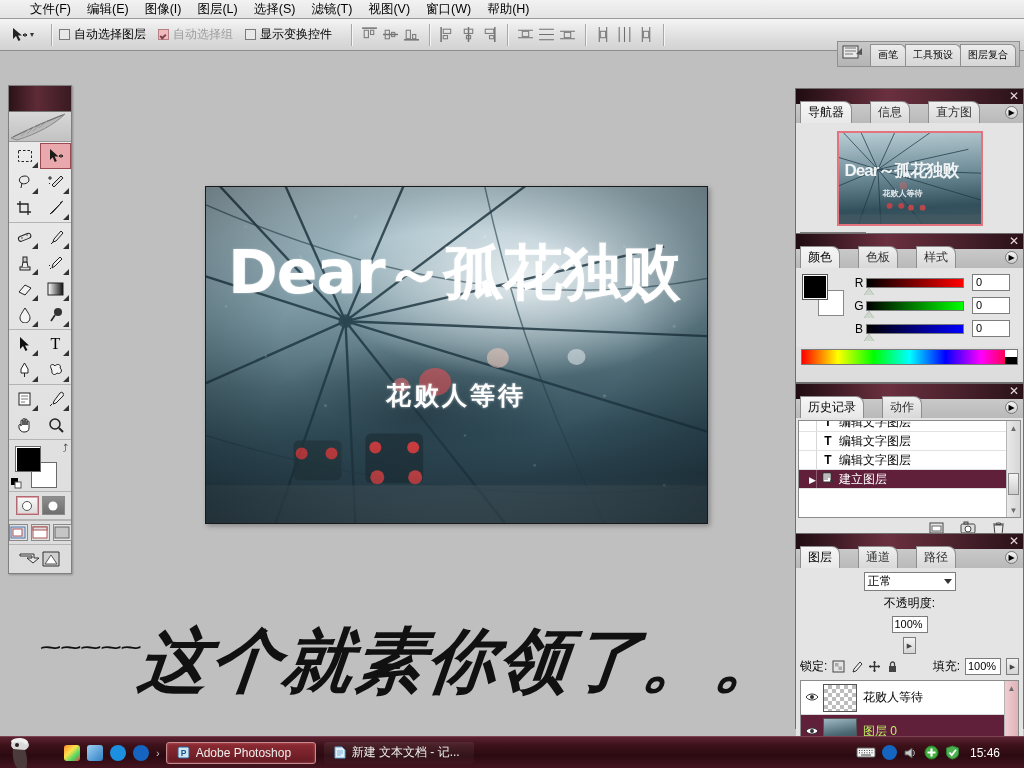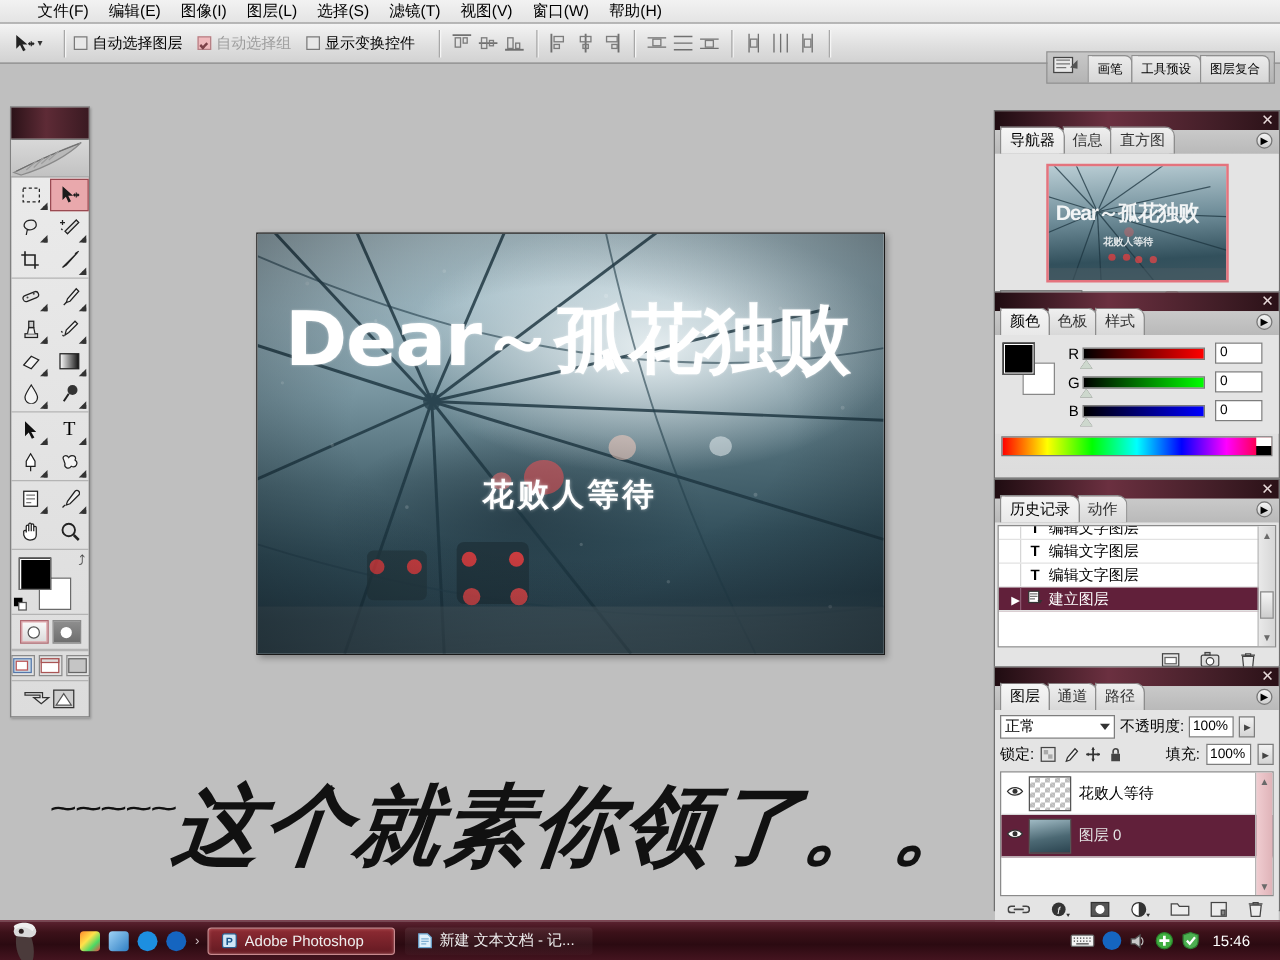--- a/index.html
+++ b/index.html
@@ -124,21 +124,21 @@
 
   
   .panel { position:absolute; right:0; width:229px;
            background:linear-gradient(#ededed,#dcdcdc);
            border:1px solid #6f6f6f; }
   .p-title { height:15px; background:linear-gradient(90deg,#1f0c11,#6b3040 40%,#401d26 80%,#2a1117);
              position:relative; }
   .p-close { position:absolute; right:4px; top:0px; color:#e8dada; font-size:12px; font-weight:bold;
              line-height:14px; cursor:default;}
   .p-tabs { height:19px; display:flex; align-items:flex-end; position:relative;
-            background:linear-gradient(#c9c9c9,#b9b9b9); padding-left:4px; }
+            background:linear-gradient(#c9c9c9,#b9b9b9); padding-left:4px;gap:20px; }
   .p-tab { font-size:12px; padding:2px 7px 2px; background:linear-gradient(#efefef,#d8d8d8);
            border:1px solid #8d8d8d; border-bottom:none; border-radius:0 8px 0 0;
            margin-right:-2px; color:#333;}
   .p-tab.act { background:linear-gradient(#f6f6f6,#e8e8e8); color:#000; font-weight:normal; z-index:2;}
   .p-menu { position:absolute; right:5px; top:2px; width:13px;height:13px;border-radius:50%;
             background:linear-gradient(#f4f4f4,#cfcfcf); border:1px solid #777;
             display:flex;align-items:center;justify-content:center; font-size:8px;}
   .p-body { background:#e4e4e4; padding:4px; }
 
   
@@ -180,32 +180,32 @@
   .hist-chk { width:18px; height:18px; border-right:1px solid #d6d6d6; position:relative; flex:none;}
   .hist-ico { width:22px; text-align:center; flex:none; font-size:12px; font-weight:bold;}
   #hist-scroll { position:absolute; right:0; top:0; width:14px; height:100%;
                  background:linear-gradient(90deg,#e9e9e9,#d6d6d6); border-left:1px solid #b5b5b5;}
   .sb-arrow { height:14px; display:flex;align-items:center;justify-content:center; font-size:8px; color:#6a6a6a;}
   .sb-thumb { position:absolute; top:52px; left:1px; width:11px; height:22px;
               background:linear-gradient(#f5f5f5,#cdcdcd); border:1px solid #8b8b8b;}
   .hist-foot { display:flex; justify-content:flex-end; gap:16px; padding:3px 16px 1px 0; }
 
   
-  .lay-row1 { display:flex; align-items:center; gap:4px; margin-bottom:4px;}
+  .lay-row1 { display:flex; align-items:center; gap:4px; margin-bottom:4px;flex-direction:column;}
   .lay-select { width:92px; height:19px; background:#fff; border:1px solid #7d7d7d; font-size:12px;
                 padding:1px 3px; display:flex; align-items:center; justify-content:space-between;}
   .chev { width:0;height:0;border-left:4px solid transparent;border-right:4px solid transparent;
           border-top:5px solid #333;}
   .lay-num { width:36px; height:17px; background:#fff; border:1px solid #7d7d7d; font-size:11px; padding:1px 2px;}
   .spin { width:13px;height:17px;background:linear-gradient(#f2f2f2,#d4d4d4); border:1px solid #7d7d7d;
           display:flex;align-items:center;justify-content:center;font-size:7px;color:#444;}
   .lay-row2 { display:flex; align-items:center; gap:5px; margin-bottom:5px; font-size:12px;}
   #lay-list { background:#fff; border:1px solid #8b8b8b; height:100px; position:relative; overflow:hidden;}
   .lay-item { display:flex; align-items:center; height:34px; border-bottom:1px solid #d8d8d8; }
-  .lay-item.sel { background:#61203a; color:#e5e5e5;text-align:right; }
+  .lay-item.sel { background:#61203a; color:#bef264;text-align:right; }
   .eye { width:22px; text-align:center; font-size:11px; flex:none;}
   .lay-thumb { width:34px;height:28px;border:1px solid #555; margin-right:6px; flex:none;
                background-image:linear-gradient(45deg,#bdbdbd 25%,transparent 25%,transparent 75%,#bdbdbd 75%),
                                 linear-gradient(45deg,#bdbdbd 25%,#fff 25%,#fff 75%,#bdbdbd 75%);
                background-size:8px 8px; background-position:0 0,4px 4px;}
   .lay-thumb.img { background:linear-gradient(170deg,#9fb9c3,#4c6974 55%,#2b4450); }
   #lay-scroll { position:absolute; right:0; top:0; width:14px; height:100%;
                 background:linear-gradient(90deg,#f0cdd1,#dfb3b8); border-left:1px solid #b5b5b5;}
   .lay-foot { display:flex; justify-content:space-between; align-items:center; padding:3px 8px 1px 6px;}
 

